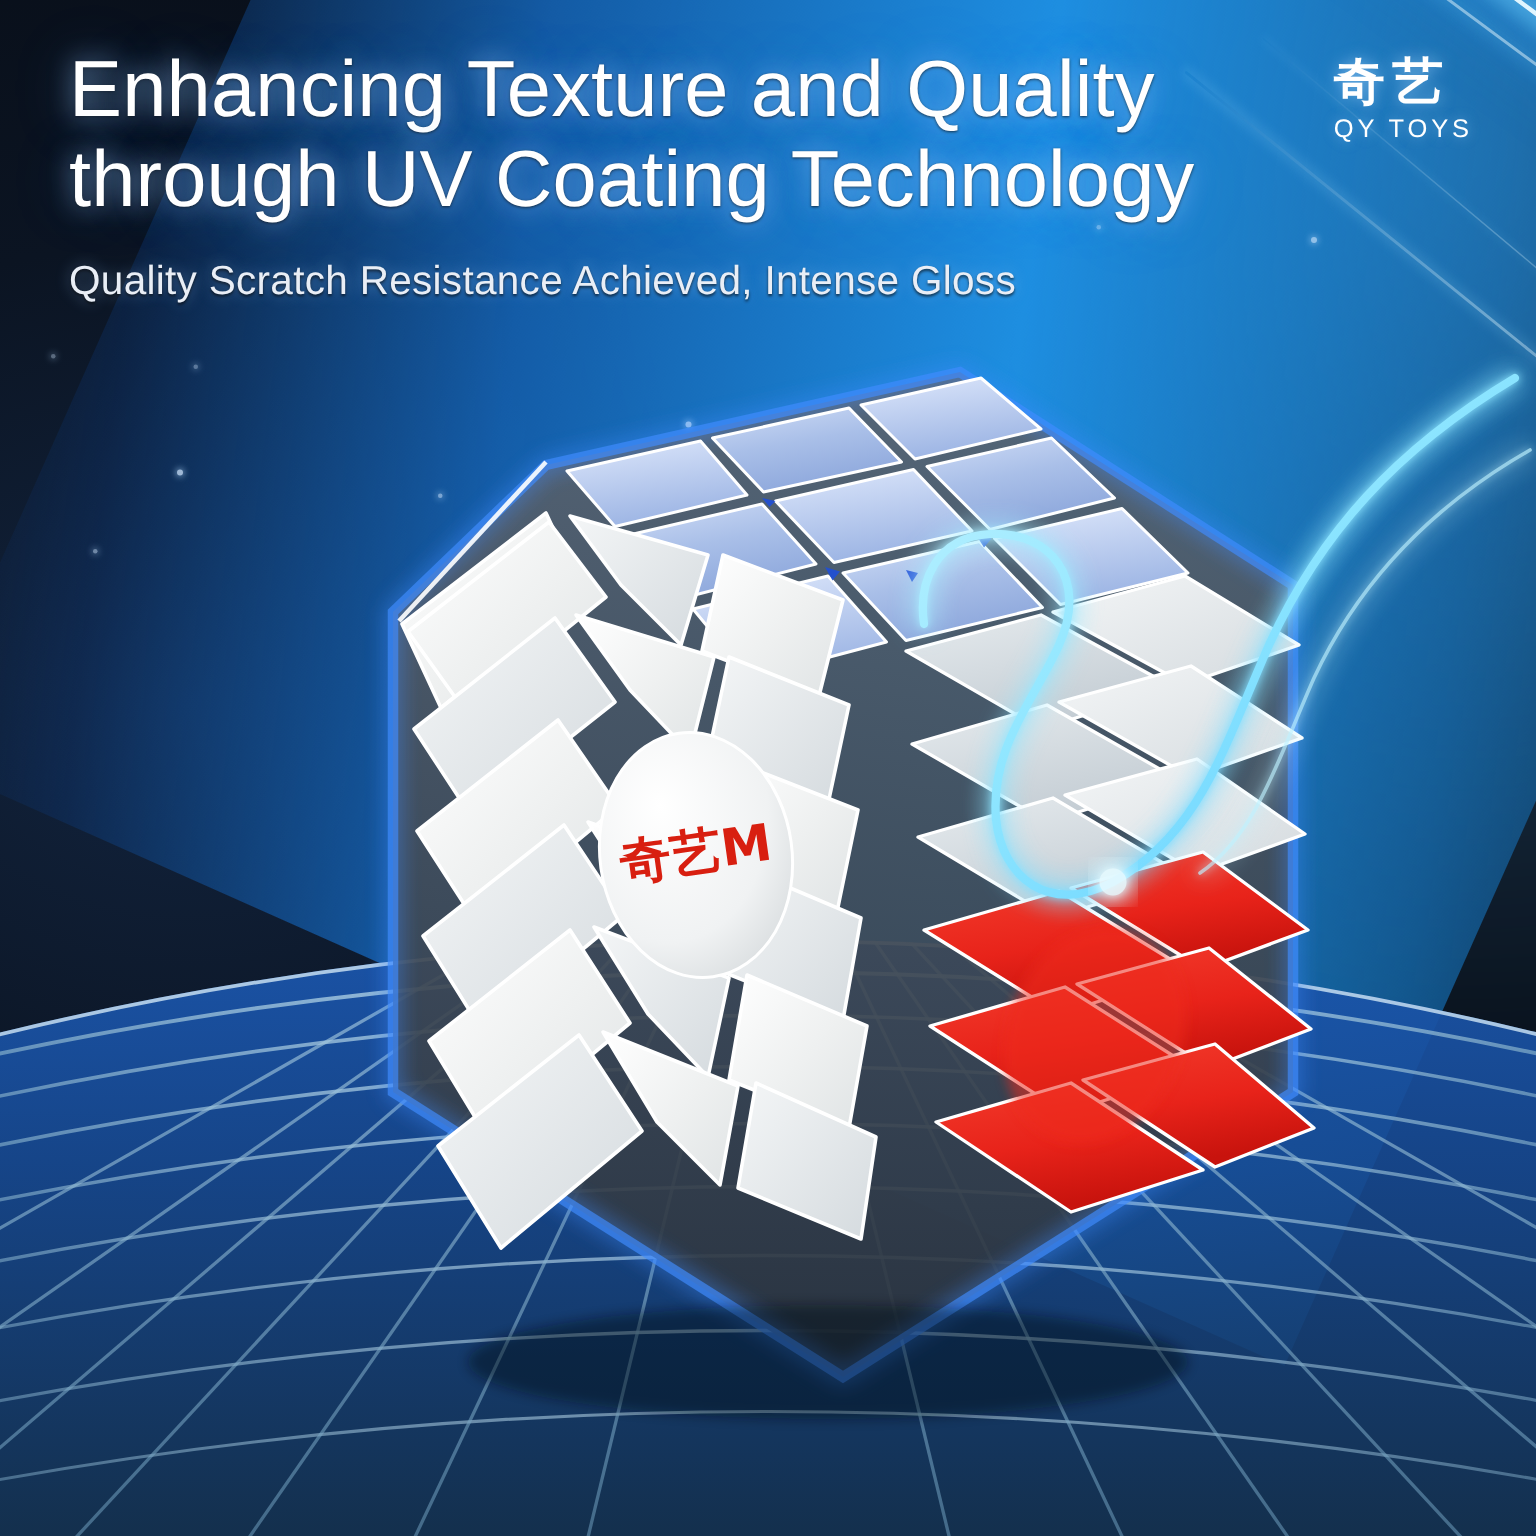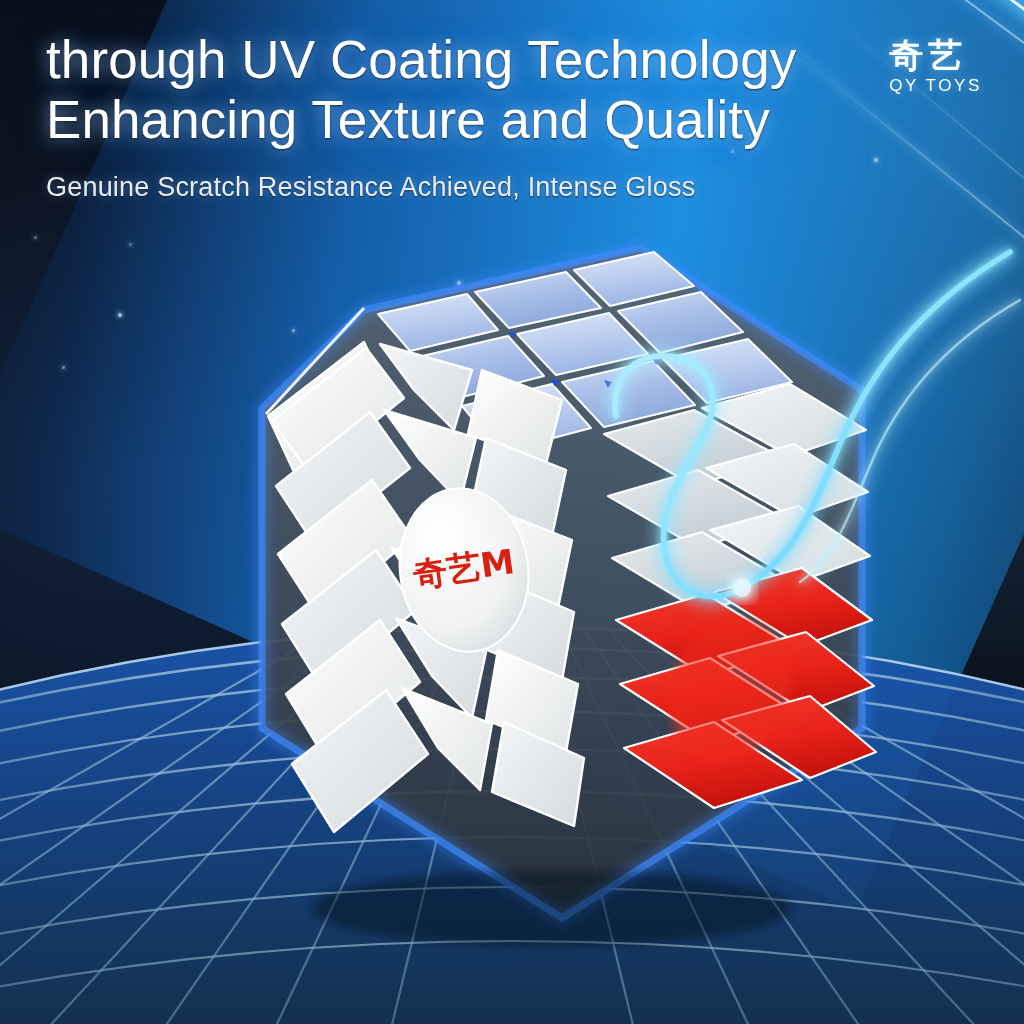--- a/index.html
+++ b/index.html
@@ -327,23 +327,23 @@
                C700,610 668,586 664,546 C660,498 690,466 706,430
                C726,386 700,354 660,356 C624,358 612,388 616,416" fill="none" stroke="url(#ribGrad)" stroke-width="5.5" stroke-linecap="round" filter="url(#ribGlow)"></path>
 
       <path d="M1020,300 C950,340 904,392 876,452 C852,506 838,556 800,582" fill="none" stroke="#bff2ff" stroke-width="2.4" stroke-linecap="round" opacity=".75" filter="url(#ribGlow)"></path>
 
       <circle cx="742" cy="588" r="9" fill="#e9fbff" opacity=".9" filter="url(#ribGlow)"></circle>
     </svg>
   </div>
 
   <div class="copy">
+    <div class="headline">Enhancing Texture and Quality</div>
     <div class="headline">through UV Coating Technology</div>
-    <div class="headline">Enhancing Texture and Quality</div>
-    <div class="subline">Genuine Scratch Resistance Achieved, Intense Gloss</div>
+    <div class="subline">Quality Scratch Resistance Achieved, Intense Gloss</div>
   </div>
 
   <div class="brand">
     <div class="cn">奇艺</div>
     <div class="en">QY TOYS</div>
   </div>
 
 </div>
 
 </body></html>

